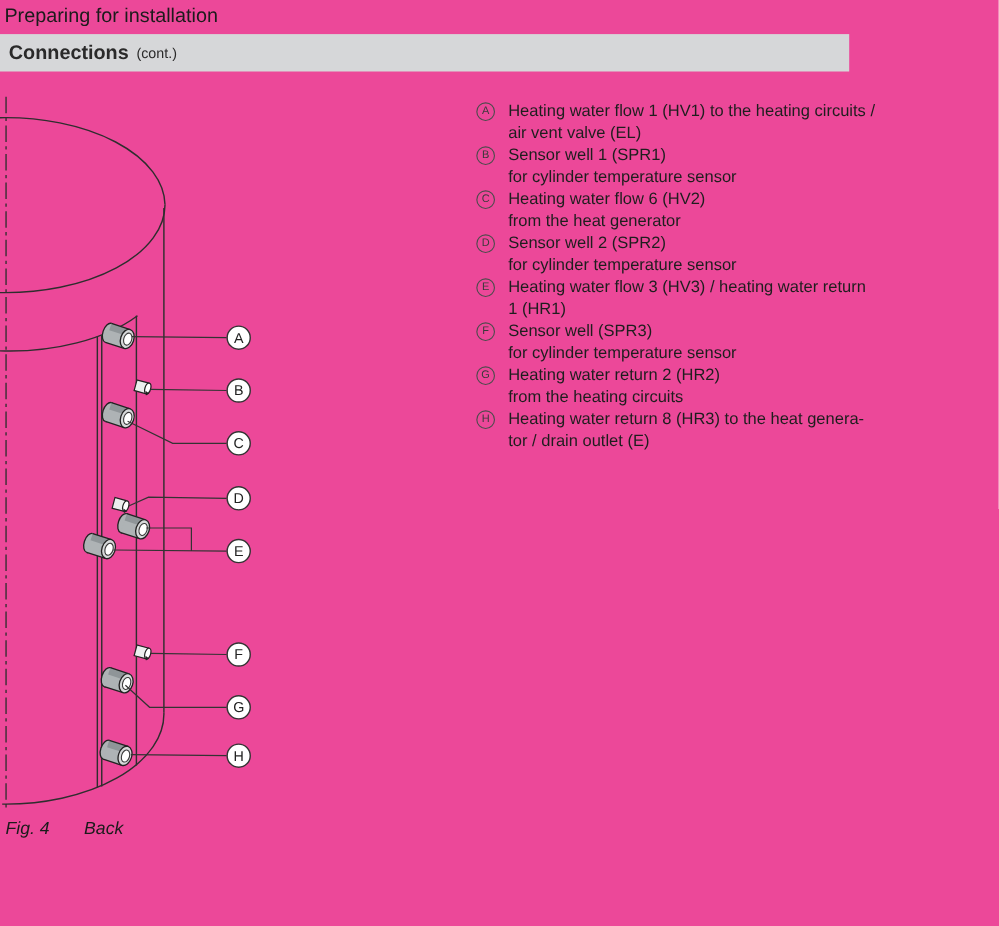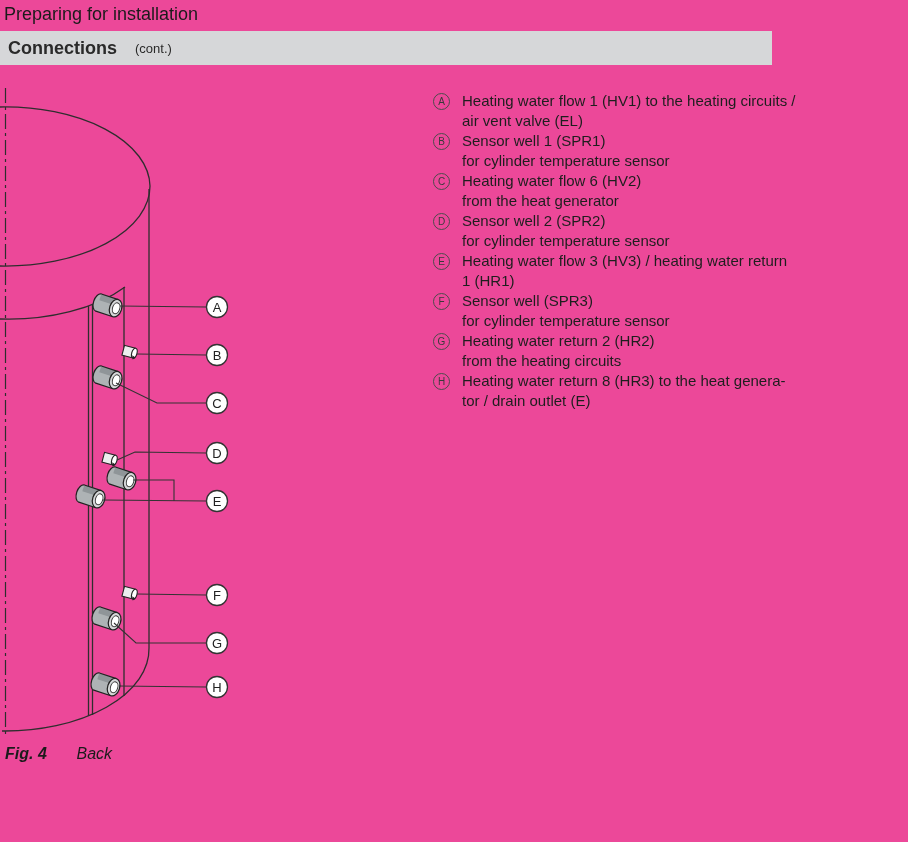--- a/index.html
+++ b/index.html
@@ -11,36 +11,36 @@
   .doc-title{
     position:absolute;left:4px;top:3px;
     font-size:18px;line-height:22px;color:#1b1b1b;
   }
   .section-bar{
     position:absolute;left:0;top:31px;width:772px;height:34px;
     background:#d6d7d9;display:flex;align-items:center;
     padding-left:8px;box-sizing:border-box;
   }
   .section-title{font-weight:bold;font-size:18px;color:#2a2a2a;}
-  .section-suffix{font-size:13px;margin-left:18px;color:#2a2a2a;}
+  .section-suffix{font-size:13px;margin-left:7px;color:#2a2a2a;}
   .diagram-svg{position:absolute;left:0;top:0;}
   .legend{position:absolute;left:433px;top:91px;}
   .legend-item{display:flex;align-items:flex-start;}
   .key-col{width:29px;flex:none;padding-top:2px;}
   .key-circle{
     display:flex;width:15px;height:15px;border:1.4px solid #4c4c4c;
     border-radius:50%;align-items:center;justify-content:center;
     font-size:10px;line-height:10px;color:#3a3a3a;
   }
   .text-col{font-size:15px;line-height:20px;white-space:nowrap;color:#1e1e1e;}
   .fig-caption{
     position:absolute;left:5px;top:745px;
     font-style:italic;font-size:16px;color:#1b1b1b;
   }
-  .fig-caption .fig-num{display:inline-block;width:67px;font-weight:bold;}
+  .fig-caption .fig-num{display:inline-block;width:67px;}
 </style>
 </head>
 <body>
 
 <div class="page">
 
   <div class="doc-title">Preparing for installation</div>
 
   <div class="section-bar">
     <span class="section-title">Connections</span>

